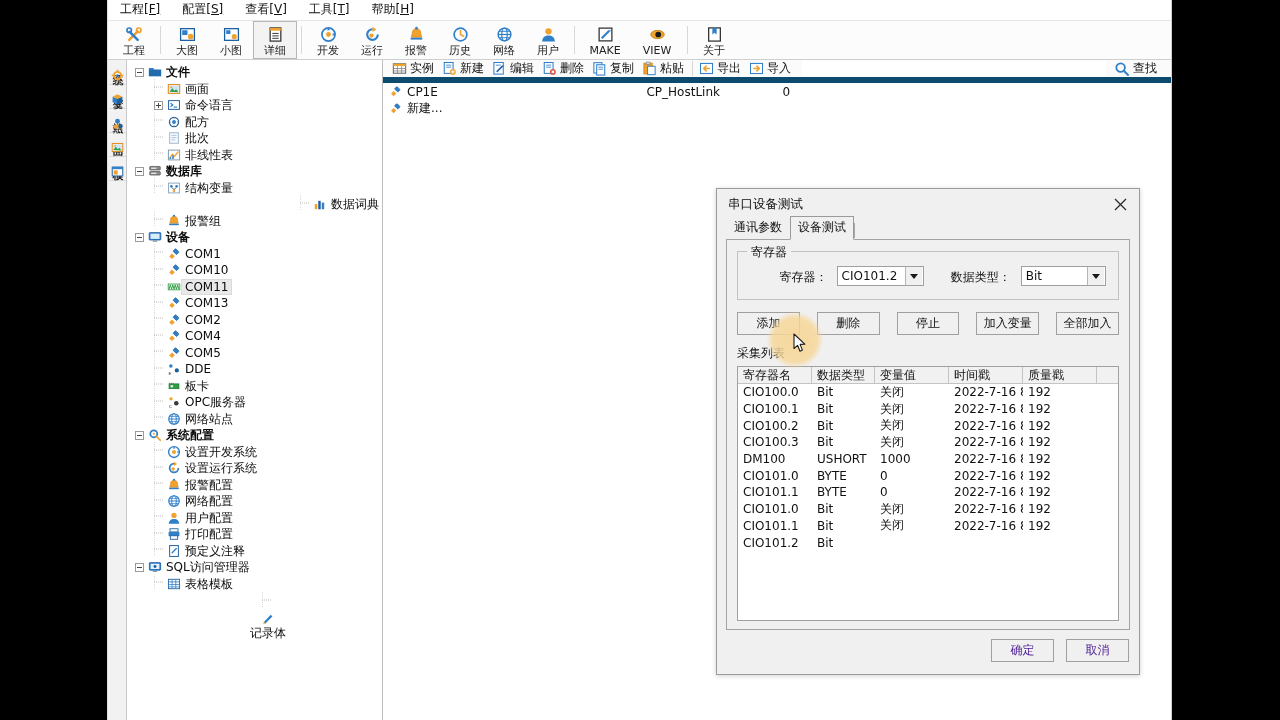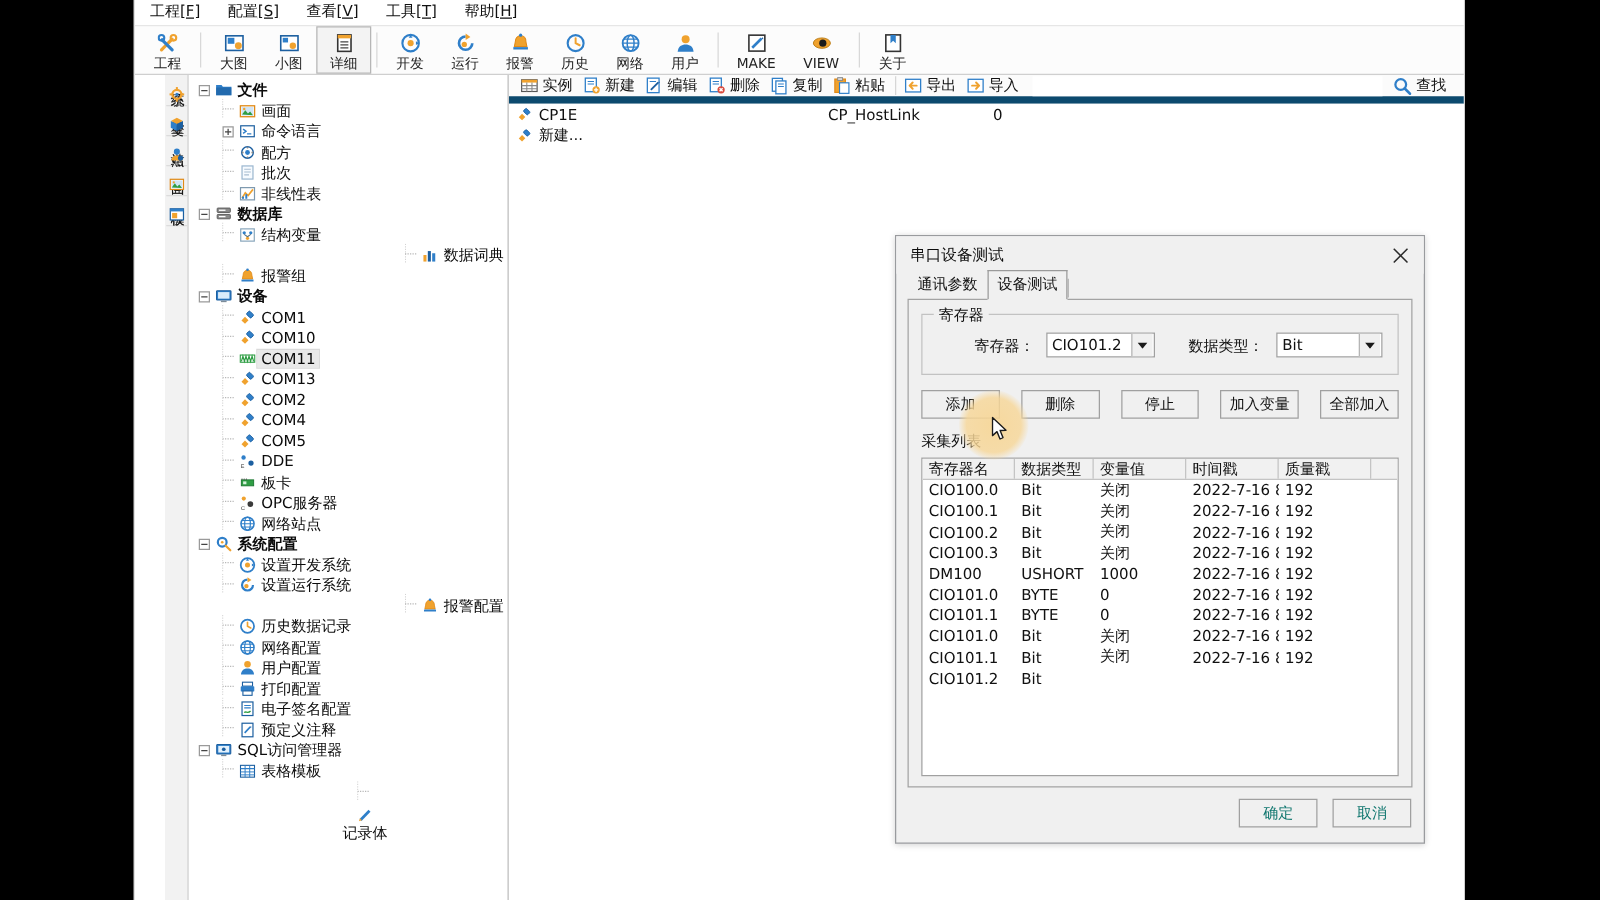--- a/index.html
+++ b/index.html
@@ -49,21 +49,21 @@
     align-items: center; justify-content: center; gap: 1px;
     cursor: default; border: 1px solid transparent;
   }
   .tb-btn.sel { border: 1px solid #b6b6b6; background: #f3f3f3; }
   .tb-ico { height: 19px; display: flex; align-items: center; justify-content: center; }
   .tb-lab { font-size: 11px; line-height: 11px; color: #222; white-space: nowrap; }
   .tb-sep { width: 1px; background: #d8d8d8; margin: 5px 4px; }
   .tb-btn.wide { width: 52px; }
 
   
-  .body-split { flex: 1 1 auto; display: flex; min-height: 0; margin-left: 24px; }
+  .body-split { flex: 1 1 auto; display: flex; min-height: 0; }
 
   
   .vtabs {
     width: 19px; background: #f2f2f2;
     border-right: 1px solid #c9c9c9;
     display: flex; flex-direction: column; align-items: center;
     padding-top: 2px;
     flex: 0 0 auto;
   }
   .vtab {
@@ -209,21 +209,21 @@
   }
   .lst-body { flex: 1 1 auto; overflow: hidden; }
   .lrow { height: 16.7px; display: flex; align-items: center; white-space: nowrap; cursor: default; }
   .lc { font-size: 12px; padding: 0 5px; color: #111; overflow: hidden; }
   .dlg-foot {
     height: 44px; display: flex; align-items: center; justify-content: flex-end;
     gap: 12px; padding: 0 10px 4px 0; flex: 0 0 auto;
   }
   .fbtn {
     width: 63px; height: 23px; background: #f0f0f0; border: 1px solid #a0a0a0;
-    font-size: 12px; display: flex; align-items: center; justify-content: center; cursor: default; color: #0f766e;
+    font-size: 12px; display: flex; align-items: center; justify-content: center; cursor: default; color: #4c1d95;
   }
   
   .cursor-halo {
     position: absolute; width: 56px; height: 56px; border-radius: 50%;
     background: radial-gradient(circle, rgba(247,214,150,0.92) 0%, rgba(247,214,150,0.80) 55%, rgba(247,214,150,0.0) 72%);
     pointer-events: none; z-index: 40;
   }
   .cursor-arrow { position: absolute; z-index: 41; pointer-events: none; }
 </style>
 </head>
@@ -771,46 +771,33 @@
               </svg></span>
             <span class="tico">
               <svg width="14" height="14" viewBox="0 0 16 16">
                 <path d="M13 8 A5 5 0 1 1 8 3" fill="none" stroke="#2f7fc9" stroke-width="2"></path>
                 <path d="M8 0.8 L11.6 3.4 L8 5.6 Z" fill="#f0a22e"></path>
                 <circle cx="7" cy="9" r="2" fill="#f0a22e"></circle>
               </svg>
             </span>
             <span class="lbl">设置运行系统</span>
           </div>
-          <div class="tnode" style="padding-left: 27px; justify-content: flex-end;">
+          <div class="tnode" style="padding-left: 27px;">
             <span class="dots" style="width: 12px;"><svg width="12" height="16">
                 <line x1="0" y1="8" x2="9" y2="8" stroke="#b8b8b8" stroke-width="1" stroke-dasharray="1,1"></line>
                 <line x1="0" y1="0" x2="0" y2="16" stroke="#b8b8b8" stroke-width="1" stroke-dasharray="1,1"></line>
               </svg></span>
             <span class="tico">
               <svg width="14" height="14" viewBox="0 0 16 16">
                 <path d="M8 2.5 C10.6 2.5 12 4.4 12 7 L12.7 10.5 L3.3 10.5 L4 7 C4 4.4 5.4 2.5 8 2.5 Z" fill="#f0a22e" stroke="#e08a18" stroke-width="0.8"></path>
                 <rect x="2.5" y="11" width="11" height="1.8" fill="#2f7fc9"></rect>
                 <circle cx="8" cy="2" r="1.2" fill="#2f7fc9"></circle>
               </svg>
             </span>
             <span class="lbl">报警配置</span>
-          </div>
-          <div class="tnode" style="padding-left: 27px;">
-            <span class="dots" style="width: 12px;"><svg width="12" height="16">
-                <line x1="0" y1="8" x2="9" y2="8" stroke="#b8b8b8" stroke-width="1" stroke-dasharray="1,1"></line>
-                <line x1="0" y1="0" x2="0" y2="16" stroke="#b8b8b8" stroke-width="1" stroke-dasharray="1,1"></line>
-              </svg></span>
-            <span class="tico">
-              <svg width="14" height="14" viewBox="0 0 16 16">
-                <circle cx="8" cy="8" r="6" fill="none" stroke="#2f7fc9" stroke-width="1.6"></circle>
-                <path d="M8 4.3 L8 8 L11 9.6" stroke="#f0a22e" stroke-width="1.5" fill="none" stroke-linecap="round"></path>
-              </svg>
-            </span>
-            <span class="lbl">历史数据记录</span>
           </div>
           <div class="tnode" style="padding-left: 27px;">
             <span class="dots" style="width: 12px;"><svg width="12" height="16">
                 <line x1="0" y1="8" x2="9" y2="8" stroke="#b8b8b8" stroke-width="1" stroke-dasharray="1,1"></line>
                 <line x1="0" y1="0" x2="0" y2="16" stroke="#b8b8b8" stroke-width="1" stroke-dasharray="1,1"></line>
               </svg></span>
             <span class="tico">
               <svg width="14" height="14" viewBox="0 0 16 16">
                 <circle cx="8" cy="8" r="6" fill="none" stroke="#2f7fc9" stroke-width="1.4"></circle>
                 <ellipse cx="8" cy="8" rx="2.6" ry="6" fill="none" stroke="#2f7fc9" stroke-width="1.1"></ellipse>
@@ -840,35 +827,20 @@
                 <line x1="0" y1="0" x2="0" y2="16" stroke="#b8b8b8" stroke-width="1" stroke-dasharray="1,1"></line>
               </svg></span>
             <span class="tico">
               <svg width="14" height="14" viewBox="0 0 16 16">
                 <rect x="3.4" y="2" width="9.2" height="3.6" fill="#fff" stroke="#1c5fa0" stroke-width="1"></rect>
                 <rect x="1.8" y="5.6" width="12.4" height="5" rx="0.8" fill="#2f7fc9"></rect>
                 <rect x="3.8" y="10" width="8.4" height="4" fill="#fff" stroke="#1c5fa0" stroke-width="1"></rect>
               </svg>
             </span>
             <span class="lbl">打印配置</span>
-          </div>
-          <div class="tnode" style="padding-left: 27px;">
-            <span class="dots" style="width: 12px;"><svg width="12" height="16">
-                <line x1="0" y1="8" x2="9" y2="8" stroke="#b8b8b8" stroke-width="1" stroke-dasharray="1,1"></line>
-                <line x1="0" y1="0" x2="0" y2="16" stroke="#b8b8b8" stroke-width="1" stroke-dasharray="1,1"></line>
-              </svg></span>
-            <span class="tico">
-              <svg width="14" height="14" viewBox="0 0 16 16">
-                <rect x="3" y="1.8" width="10" height="12.4" fill="#fff" stroke="#1c5fa0" stroke-width="1.1"></rect>
-                <line x1="5" y1="5" x2="11" y2="5" stroke="#2f7fc9" stroke-width="1"></line>
-                <line x1="5" y1="7.2" x2="11" y2="7.2" stroke="#2f7fc9" stroke-width="1"></line>
-                <path d="M5 11.6 C6.6 9.6 8 13 10.8 10" stroke="#2f9e44" stroke-width="1.2" fill="none"></path>
-              </svg>
-            </span>
-            <span class="lbl">电子签名配置</span>
           </div>
           <div class="tnode" style="padding-left: 27px;">
             <span class="dots" style="width: 12px;"><svg width="12" height="16">
                 <line x1="0" y1="8" x2="9" y2="8" stroke="#b8b8b8" stroke-width="1" stroke-dasharray="1,1"></line>
                 <line x1="0" y1="0" x2="0" y2="16" stroke="#b8b8b8" stroke-width="1" stroke-dasharray="1,1"></line>
               </svg></span>
             <span class="tico">
               <svg width="14" height="14" viewBox="0 0 16 16">
                 <rect x="3" y="1.8" width="10" height="12.4" fill="#fff" stroke="#1c5fa0" stroke-width="1.1"></rect>
                 <path d="M5.4 10.6 L10.6 5.2" stroke="#2f7fc9" stroke-width="1.5"></path>

